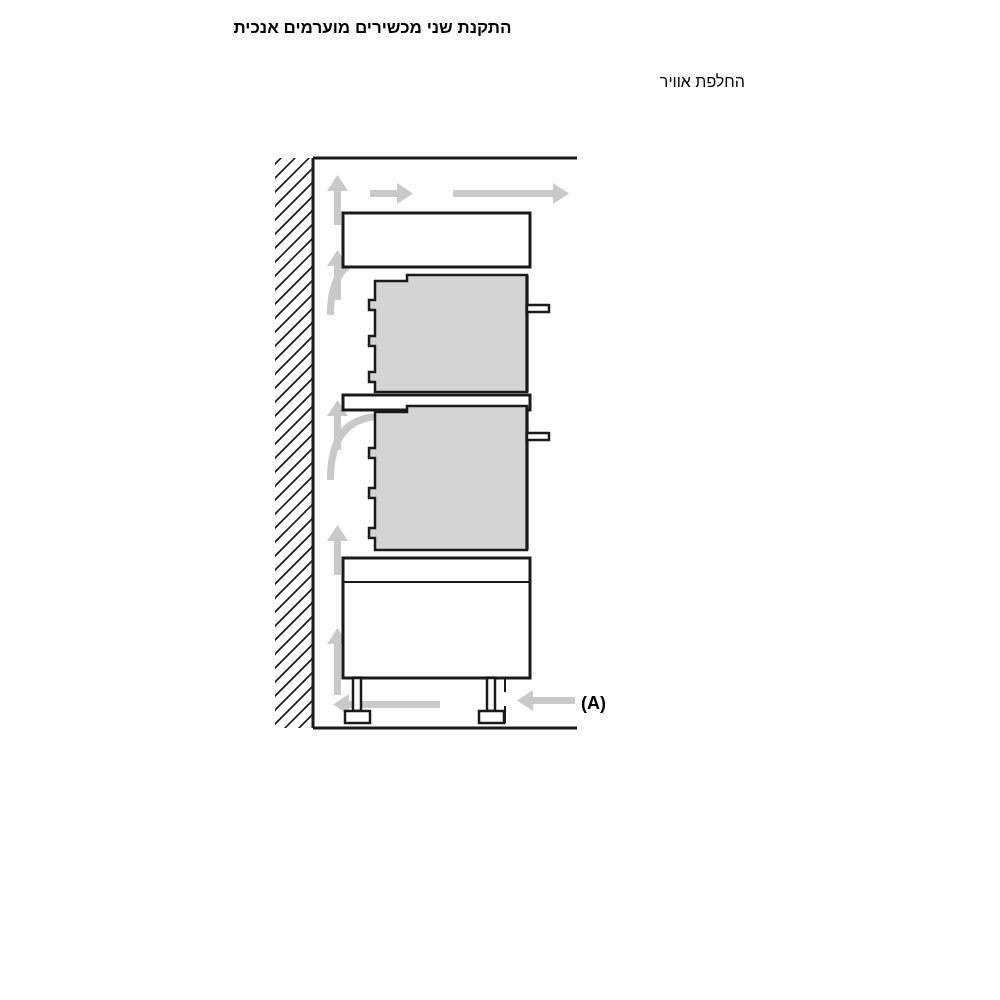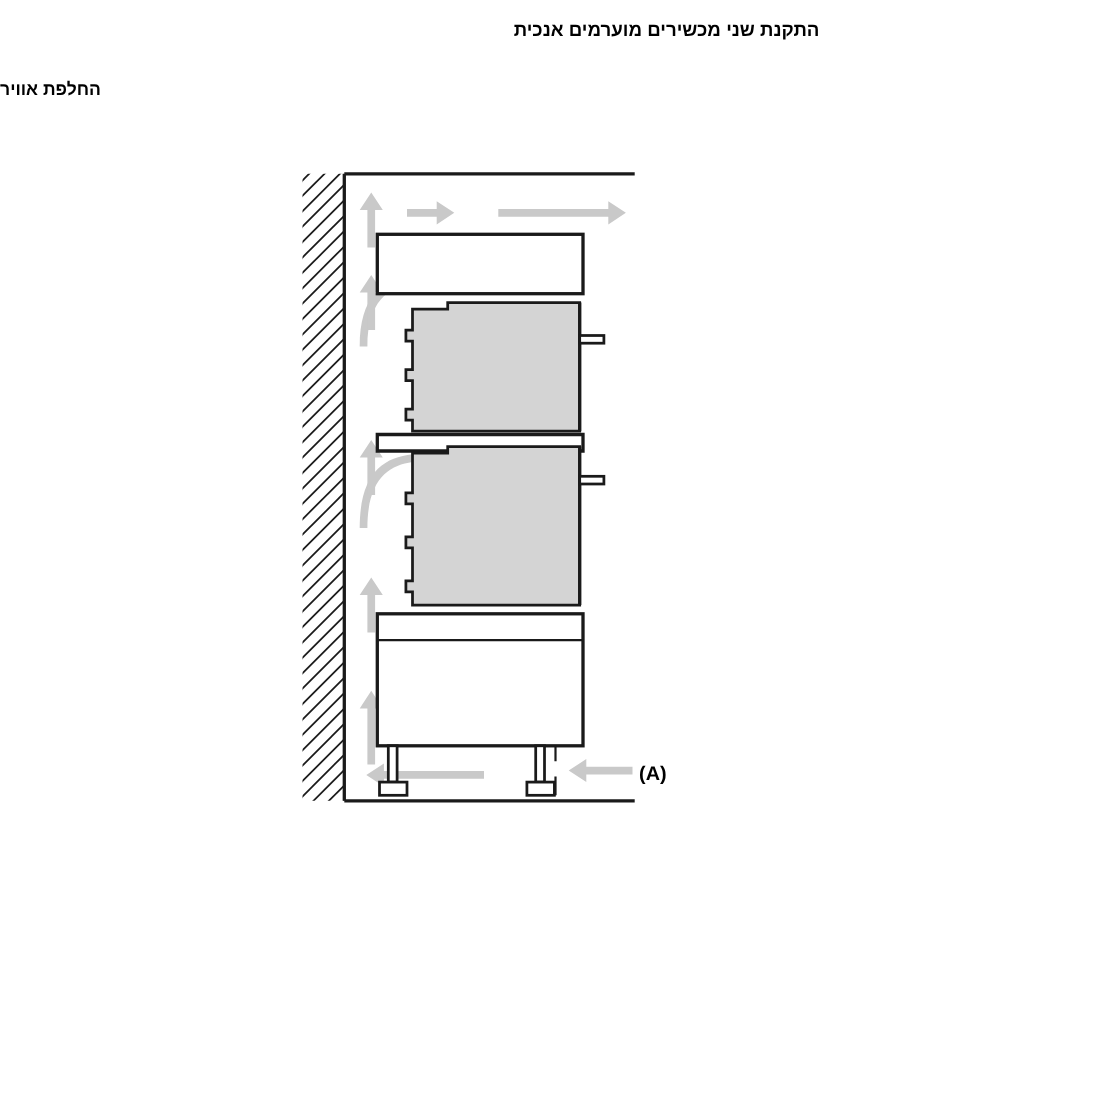--- a/index.html
+++ b/index.html
@@ -20,36 +20,36 @@
     position: absolute;
     inset: 0;
   }
 
   
   .heading-main {
     position: absolute;
     top: 6px;
     left: 0;
     width: 745px;
-    text-align: right;
+    text-align: center;
     direction: rtl;
     font-size: 17px;
     font-weight: bold;
     line-height: 22px;
     letter-spacing: 0px;
   }
   .heading-sub {
     position: absolute;
     top: 58px;
     left: 0;
     width: 745px;
-    text-align: left;
+    text-align: right;
     direction: rtl;
     font-size: 16px;
-    font-weight: bold;
+    font-weight: normal;
     line-height: 22px;
   }
 
   
   .caption {
     position: absolute;
     top: 897px;
     left: 0;
     width: 747px;
     text-align: right;

